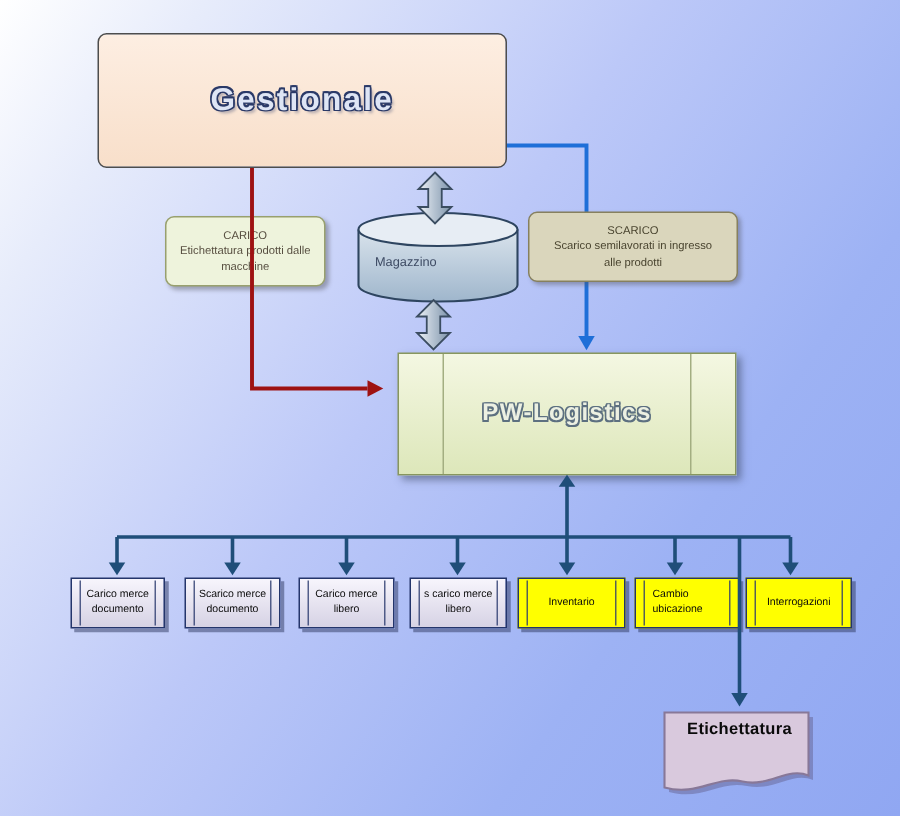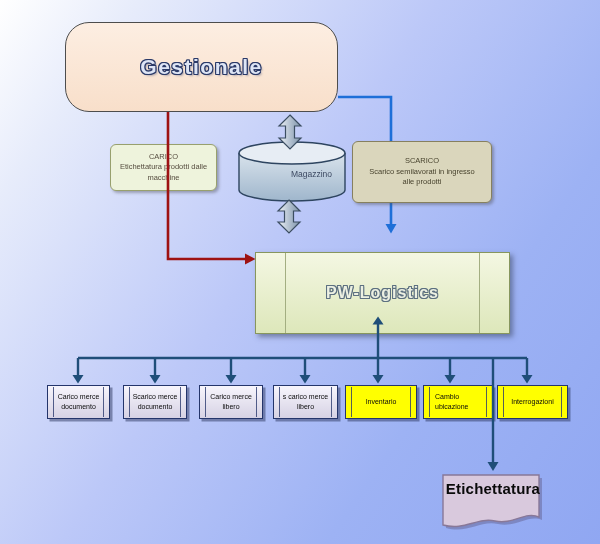--- a/index.html
+++ b/index.html
@@ -9,21 +9,21 @@
     font-family:"Liberation Sans", sans-serif;
   }
   svg.layer{position:absolute;left:0;top:0;width:600px;height:544px;pointer-events:none;}
   .under{z-index:1}
   .boxes{z-index:2}
   .over{z-index:3}
 
   .node{position:absolute;box-sizing:border-box;display:flex;align-items:center;justify-content:center;}
 
   .gestionale{
-    left:65px;top:22px;width:273px;height:90px;border-radius:24px;
+    left:65px;top:22px;width:273px;height:90px;border-radius:6px;
     background:linear-gradient(#fdeee2,#f8dfca);
     border:1.5px solid #4d4d4d;z-index:2;
   }
   .wordart-blue{
     font-size:21px;font-weight:bold;letter-spacing:1.5px;color:#dee5f5;
     text-shadow:1px 0 #2b3a68,-1px 0 #2b3a68,0 1px #2b3a68,0 -1px #2b3a68,
       1px 1px #2b3a68,-1px -1px #2b3a68,1px -1px #2b3a68,-1px 1px #2b3a68,
       2px 2px 2px rgba(43,58,104,.35);
   }
   .wordart-gray{
@@ -35,33 +35,33 @@
   .note{
     flex-direction:column;border-radius:6px;text-align:center;line-height:1.4;
     z-index:2;font-size:7.5px;
   }
   .note-carico{
     left:110px;top:144px;width:107px;height:47px;
     background:#eef3dc;border:1px solid #98a06e;color:#574e40;
     box-shadow:2px 2px 3px rgba(85,85,95,.45);
   }
   .note-scarico{
-    left:352px;top:141px;width:140px;height:62px;
+    left:352px;top:141px;width:140px;height:47px;
     background:#dad6bc;border:1px solid #86805f;color:#49442f;
     box-shadow:2px 2px 3px rgba(85,85,95,.45);
   }
 
-  .cyl-label{position:absolute;left:220px;top:169px;width:112px;text-align:right;
+  .cyl-label{position:absolute;left:250px;top:169px;width:112px;text-align:left;
     font-size:8.5px;color:#3d4a63;z-index:2;}
 
   .pw{
-    left:255px;top:235px;width:255px;height:82px;
+    left:265px;top:235px;width:226px;height:82px;
     background:linear-gradient(#f4f7e2,#dde7ba);
     border:1px solid #87965e;
-    box-shadow:3px 3px 5px rgba(50,60,85,.5);z-index:2;margin-top:17px;
+    box-shadow:3px 3px 5px rgba(50,60,85,.5);z-index:2;
   }
   .pw-line{position:absolute;top:0;bottom:0;width:1px;background:#a3ae81;}
   .pw-line.l{left:29px}
   .pw-line.r{right:29px}
 
   .fnbox{
     top:385px;height:34px;flex-direction:column;text-align:center;
     font-size:7px;line-height:1.5;color:#0a0a0a;
     background:linear-gradient(#f7f5fc,#d6d2e4);
     border:1.2px solid #24356b;
@@ -70,21 +70,21 @@
   .fnbox::before,.fnbox::after{
     content:"";position:absolute;top:1px;bottom:1px;width:1px;
     background:#2a3a6e;opacity:.8;
   }
   .fnbox::before{left:5px}
   .fnbox::after{right:5px}
   .fnbox.hl{background:#ffff00;}
   .fnbox.alignl{align-items:flex-start;text-align:left;padding-left:11px;}
 
   .doc-label{position:absolute;left:441px;top:480px;width:104px;text-align:center;
-    font-weight:bold;font-size:15px;color:#0a0a0a;z-index:2;letter-spacing:.2px;}
+    font-weight:bold;font-size:11px;color:#0a0a0a;z-index:2;letter-spacing:.2px;}
 </style>
 </head>
 <body>
 
 <div class="canvas">
 
   <svg class="layer under">
     <path d="M338,97 H391 V225" fill="none" stroke="#1e6fd8" stroke-width="2.6"></path>
     <polygon points="385.5,224 396.5,224 391,233.5" fill="#1e6fd8"></polygon>
   </svg>

